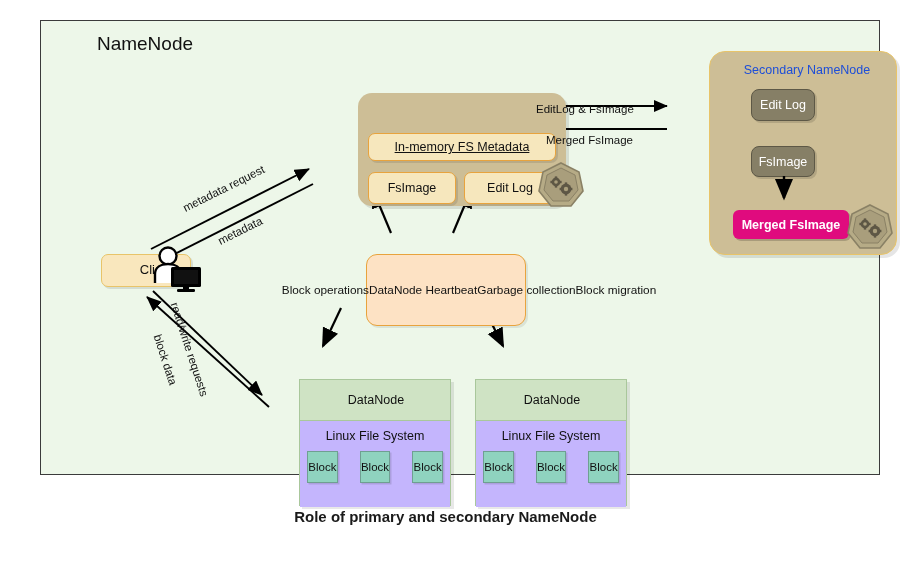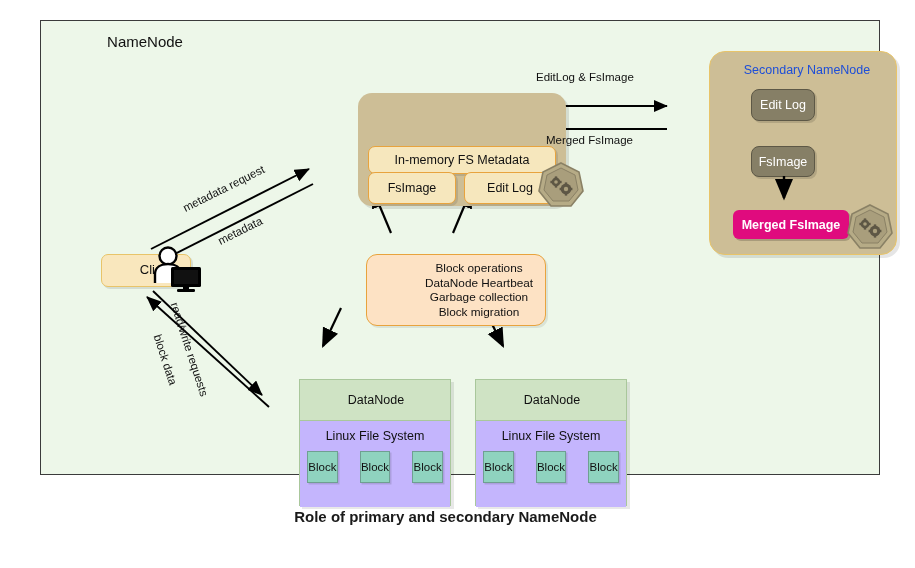--- a/index.html
+++ b/index.html
@@ -12,28 +12,28 @@
          background:#edf7e9;border:1.5px solid #3b3b3b;box-sizing:border-box;}
 
   .abs{position:absolute;box-sizing:border-box;}
 
   
   .lbl{font-size:12.5px;color:#1a1a1a;white-space:nowrap;}
 
   
   #namenode{left:317px;top:72px;width:208px;height:113px;background:#cdbe96;
             border-radius:14px;box-shadow:3px 3px 0 rgba(0,0,0,.10);}
-  #namenode-title{left:0;top:12px;width:208px;text-align:center;font-size:15px;color:#111;}
+  #namenode-title{left:0;top:12px;width:208px;text-align:center;font-size:19px;color:#111;}
 
   .cream{background:#f6e7bd;border:1.4px solid #e8a33d;border-radius:7px;
          box-shadow:2px 2px 0 rgba(0,0,0,.10);
          display:flex;align-items:center;justify-content:center;
          font-size:12.5px;color:#111;}
 
-  #nn-meta{left:327px;top:125px;width:188px;height:28px;}
+  #nn-meta{left:327px;top:112px;width:188px;height:28px;text-decoration:underline;}
   #nn-fsimage{left:327px;top:151px;width:88px;height:32px;}
   #nn-editlog{left:423px;top:151px;width:92px;height:32px;}
 
   
   #secondary{left:668px;top:30px;width:188px;height:204px;background:#cdbe96;
              border-radius:16px;border:1.2px solid #e8c469;
              box-shadow:3px 3px 0 rgba(0,0,0,.10);}
   #secondary-title{left:668px;top:42px;width:196px;text-align:center;font-size:12.5px;color:#1d4ed8;}
 
   .darkbox{background:#867f66;border:1.6px solid #5d5846;border-radius:8px;
@@ -54,24 +54,24 @@
   #sn-badge{left:806px;top:183px;}
 
   
   #client-box{left:60px;top:233px;width:90px;height:33px;background:#f9e7bd;
               border:1.3px solid #e8c469;border-radius:7px;
               box-shadow:2px 2px 0 rgba(0,0,0,.10);}
   #client-label{left:60px;top:241px;width:72px;text-align:right;font-size:13px;color:#111;}
   #client-icon{left:110px;top:222px;width:54px;height:50px;}
 
   
-  #blockops{left:325px;top:233px;width:180px;height:72px;background:#fde2c4;
+  #blockops{left:325px;top:233px;width:160px;height:72px;background:#fde2c4;
             border:1.5px solid #e8a33d;border-radius:11px;
             box-shadow:2px 2px 0 rgba(0,0,0,.08);
-            display:flex;flex-direction:column;align-items:center;justify-content:center;padding-left:46px;}
+            display:flex;flex-direction:row;align-items:center;justify-content:center;padding-left:46px;}
   #blockops div{font-size:11.8px;color:#111;line-height:14.5px;white-space:nowrap;}
 
   
   .datanode{width:152px;height:127px;background:#cfe3c4;
             border:1.2px solid #a9c79b;
             box-shadow:3px 3px 0 rgba(0,0,0,.09);margin-top:20px;}
   #dn1{left:258px;top:338px;}
   #dn2{left:434px;top:338px;}
   .dn-title{width:152px;height:40px;display:flex;align-items:center;justify-content:center;
             font-size:12.5px;color:#111;}
@@ -223,18 +223,18 @@
         <div class="block">Block</div>
         <div class="block">Block</div>
       </div>
     </div>
   </div>
 
   <div class="abs arrow-lbl" style="left:140px;top:182px;transform:rotate(-26.5deg);">metadata request</div>
   <div class="abs arrow-lbl" style="left:175px;top:215px;transform:rotate(-26.5deg);">metadata</div>
   <div class="abs arrow-lbl" style="left:139px;top:280px;transform:rotate(72deg);">read/write requests</div>
   <div class="abs arrow-lbl" style="left:122px;top:312px;transform:rotate(72deg);">block data</div>
-  <div class="abs arrow-lbl" style="left:495px;top:50px;">EditLog &amp; FsImage</div>
+  <div class="abs arrow-lbl" style="left:495px;top:82px;">EditLog &amp; FsImage</div>
   <div class="abs arrow-lbl" style="left:505px;top:113px;">Merged FsImage</div>
 
 </div>
 
 <div id="caption" class="abs">Role of primary and secondary NameNode</div>
 
 </body></html>

